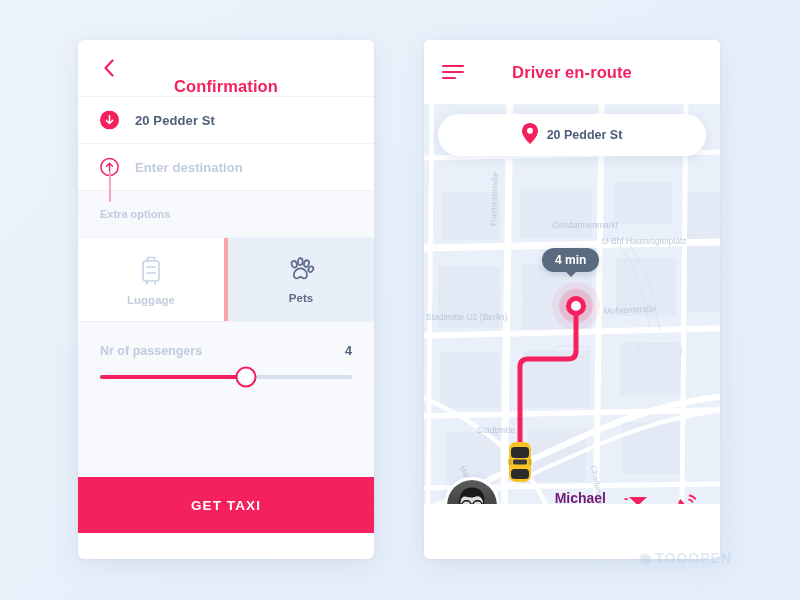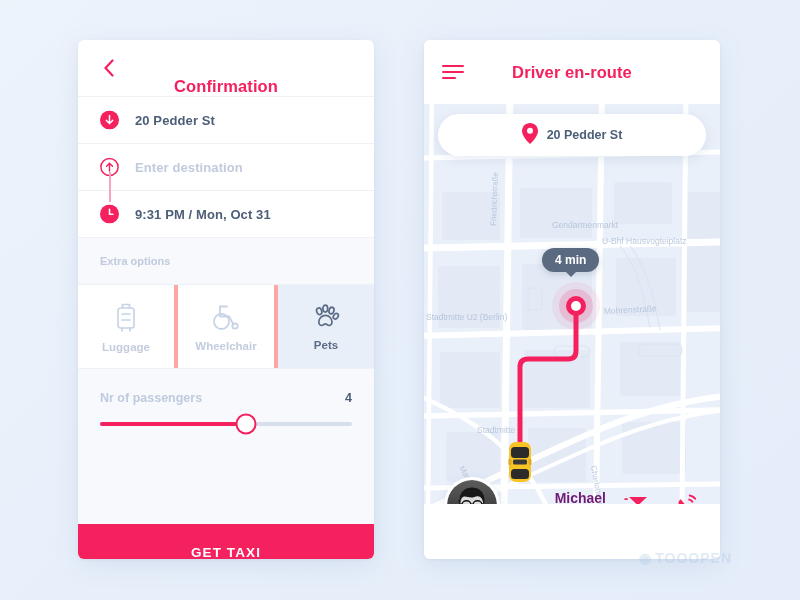--- a/index.html
+++ b/index.html
@@ -197,59 +197,38 @@
   <div class="row">
     <span class="row-icon">
       <svg width="19" height="19" viewBox="0 0 19 19">
         <circle cx="9.5" cy="9.5" r="8.6" fill="#fff" stroke="#f5205e" stroke-width="1.5"></circle>
         <path d="M9.5 13.6V5.8M6.5 8.8l3-3.1 3 3.1" stroke="#f5205e" stroke-width="1.4" fill="none" stroke-linecap="round" stroke-linejoin="round"></path>
       </svg>
     </span>
     <span class="row-text placeholder">Enter destination</span>
   </div>
 
-  <div class="row">
-    <span class="row-icon">
-      <svg width="19" height="19" viewBox="0 0 19 19">
-        <circle cx="9.5" cy="9.5" r="9.5" fill="#f5205e"></circle>
-        <path d="M9.5 4.8v5h3.4" stroke="#fff" stroke-width="1.6" fill="none" stroke-linecap="round" stroke-linejoin="round"></path>
-      </svg>
-    </span>
-    <span class="row-text">9:31 PM / Mon, Oct 31</span>
-  </div>
 
   <div class="extra-bar">
     <span class="lbl">Extra options</span>
   </div>
 
   <div class="tiles">
     <div class="tile">
       <span>
         <svg width="30" height="34" viewBox="0 0 30 34" fill="none" stroke="#c8d4e6" stroke-width="1.7" stroke-linecap="round" stroke-linejoin="round">
           <rect x="7" y="8" width="16" height="20" rx="2.5"></rect>
           <path d="M11.5 8V4.5h7V8"></path>
           <path d="M11 14h8M11 20h8"></path>
           <path d="M11 28v3M19 28v3"></path>
         </svg>
       </span>
       <span class="t-label">Luggage</span>
     </div>
 
-    <div class="tile">
-      <span>
-        <svg width="34" height="32" viewBox="0 0 34 32" fill="none" stroke="#c8d4e6" stroke-width="1.8" stroke-linecap="round" stroke-linejoin="round">
-          <circle cx="12.5" cy="20.5" r="7.5"></circle>
-          <circle cx="26" cy="25" r="2.7"></circle>
-          <path d="M11 5.5v10h9"></path>
-          <path d="M20 15.5l4.5 8"></path>
-          <path d="M11 5.5h7"></path>
-        </svg>
-      </span>
-      <span class="t-label">Wheelchair</span>
-    </div>
 
     <div class="tile selected">
       <span>
         <svg width="30" height="30" viewBox="0 0 30 30" fill="none" stroke="#5b6c87" stroke-width="1.7" stroke-linejoin="round">
           <ellipse cx="8.2" cy="9.2" rx="2.5" ry="3.4" transform="rotate(-18 8.2 9.2)"></ellipse>
           <ellipse cx="14.3" cy="6.6" rx="2.4" ry="3.5"></ellipse>
           <ellipse cx="20.5" cy="8.6" rx="2.4" ry="3.4" transform="rotate(18 20.5 8.6)"></ellipse>
           <ellipse cx="24.8" cy="14.2" rx="2.2" ry="3" transform="rotate(36 24.8 14.2)"></ellipse>
           <path d="M14.6 13.4c3.7 0 6.4 3.3 6.4 6.6 0 2.6-1.9 4-3.7 3.3-1.3-.5-1.9-1.4-2.9-1.4s-1.6.9-2.9 1.4c-1.8.7-3.7-.7-3.7-3.3 0-3.3 2.9-6.6 6.8-6.6z"></path>
         </svg>

